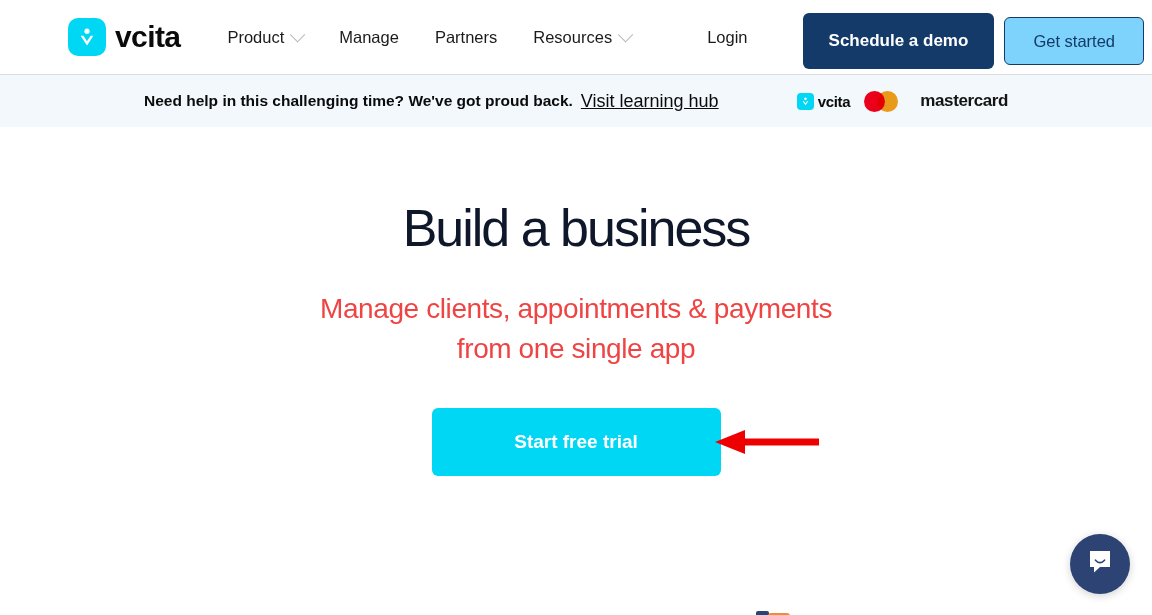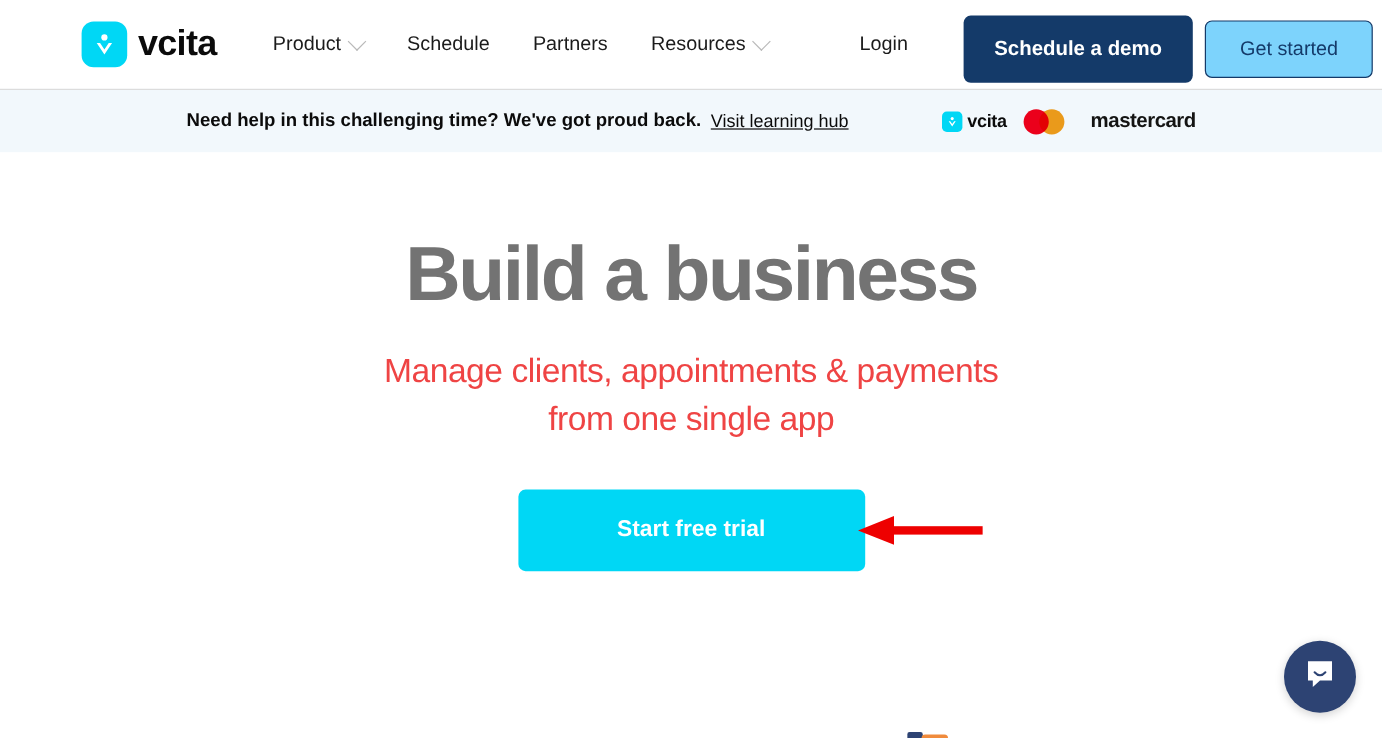--- a/index.html
+++ b/index.html
@@ -129,21 +129,21 @@
     align-items: center;
     gap: 8px;
   }
   .banner-text {
     font-size: 15.5px;
     font-weight: 700;
     color: #0b0b0b;
     white-space: nowrap;
   }
   .banner-link {
-    font-size: 15px;
+    font-size: 18px;
     color: #0b0b0b;
     text-decoration: underline;
     cursor: pointer;
     white-space: nowrap;
   }
   .banner-logos {
     display: flex;
     align-items: center;
     gap: 14px;
     margin-left: 70px;
@@ -192,25 +192,25 @@
   .hero {
     position: relative;
     height: 488px;
     text-align: center;
     background: #ffffff;
     overflow: hidden;
   }
   .hero-title {
     margin: 0;
     padding-top: 62px;
-    font-size: 64px;
+    font-size: 52px;
     line-height: 78px;
-    font-weight: 700;
+    font-weight: 400;
     letter-spacing: -2px;
-    color: #737373;
+    color: #0f172a;
   }
   .hero-sub {
     margin: 22px auto 0;
     width: 700px;
     font-size: 28px;
     line-height: 40px;
     font-weight: 400;
     color: #ef4444;
     letter-spacing: -0.4px;
   }
@@ -283,21 +283,21 @@
     </span>
     <span class="brand-word">vcita</span>
   </div>
 
   <nav class="nav">
     <div class="nav-item">
       <span>Product</span>
       <i class="chev"></i>
     </div>
     <div class="nav-item">
-      <span>Schedule</span>
+      <span>Manage</span>
     </div>
     <div class="nav-item">
       <span>Partners</span>
     </div>
     <div class="nav-item">
       <span>Resources</span>
       <i class="chev"></i>
     </div>
     <div class="nav-item login">
       <span>Login</span>

